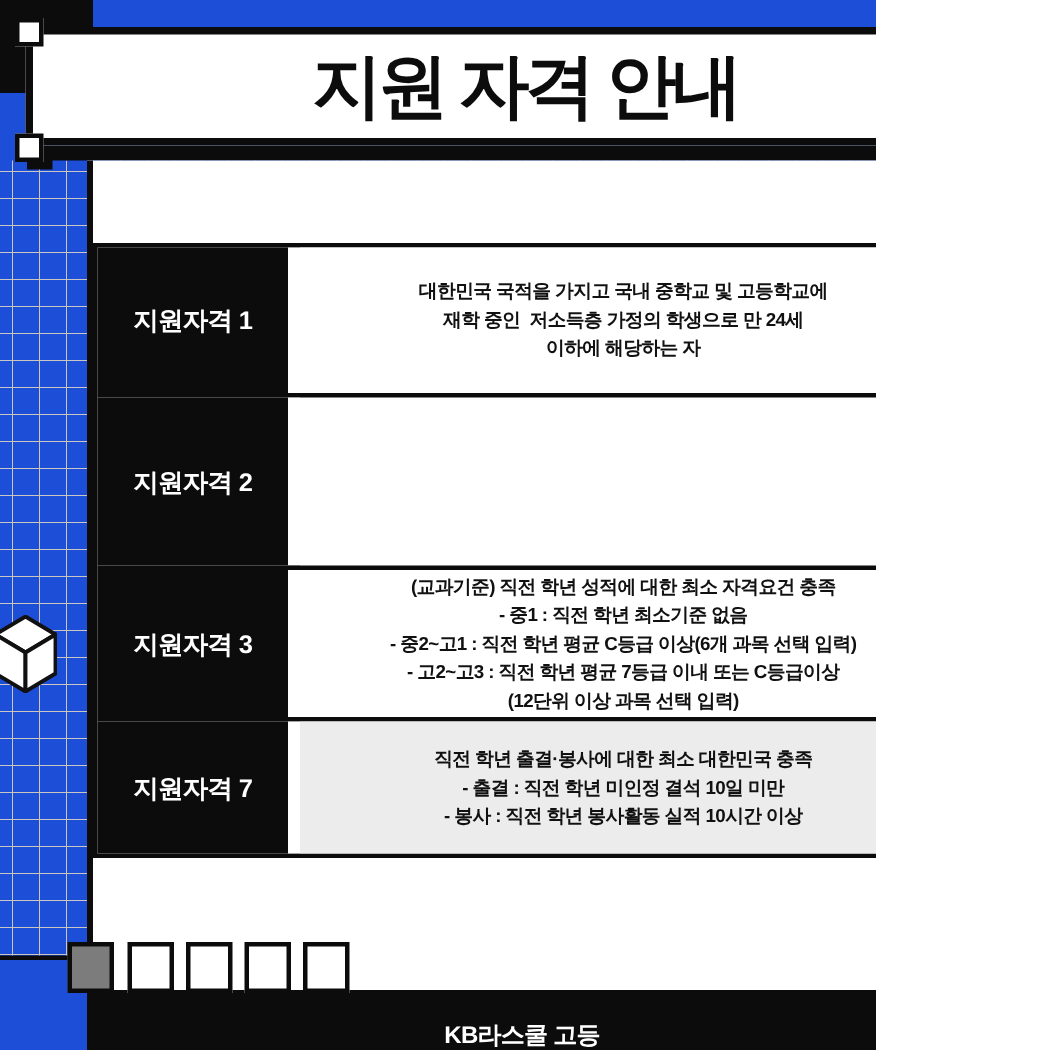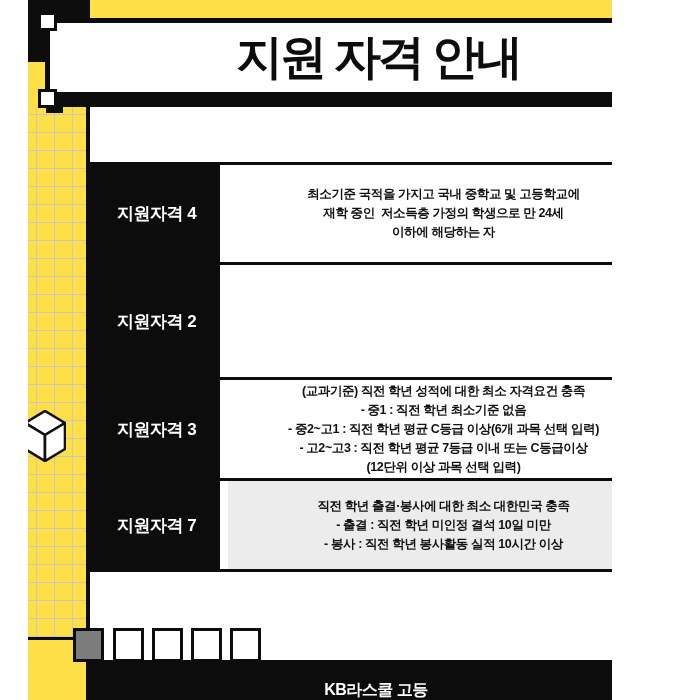--- a/index.html
+++ b/index.html
@@ -1,17 +1,17 @@
 <!DOCTYPE html>
 <html><head>
 <meta charset="utf-8">
 <style>
   html,body{margin:0;padding:0;}
   body{width:700px;height:700px;background:#fff;font-family:"Liberation Sans","DejaVu Sans",sans-serif;}
-  .page{position:relative;width:584px;height:700px;overflow:hidden;background:#fde047;margin-left:28px;}
+  .page{position:relative;width:584px;height:700px;overflow:hidden;background:#1d4ed8;}
   .abs{position:absolute;box-sizing:border-box;}
 
   
   .grid-layer{left:0;top:107px;width:700px;height:532px;
     background-image:
       linear-gradient(to right,#ccc6c2 1px,transparent 1px),
       linear-gradient(to bottom,#ccc6c2 1px,transparent 1px);
     background-size:18px 18px;background-position:8px 7px;}
 
   
@@ -94,22 +94,22 @@
   </div>
   <div class="abs accent accent-tl"></div>
   <div class="abs accent accent-tr"></div>
   <div class="abs accent accent-bl"></div>
   <div class="abs accent accent-br"></div>
 
   <div class="abs panel"></div>
 
   <div class="abs etable">
     <div class="erow erow-1">
-      <div class="ecell-label">지원자격 4</div>
-      <div class="ecell-content">최소기준 국적을 가지고 국내 중학교 및 고등학교에
+      <div class="ecell-label">지원자격 1</div>
+      <div class="ecell-content">대한민국 국적을 가지고 국내 중학교 및 고등학교에
 재학 중인  저소득층 가정의 학생으로 만 24세
 이하에 해당하는 자</div>
     </div>
     <div class="erow erow-2">
       <div class="ecell-label">지원자격 2</div>
     </div>
     <div class="erow erow-3">
       <div class="ecell-label">지원자격 3</div>
       <div class="ecell-content">(교과기준) 직전 학년 성적에 대한 최소 자격요건 충족
 - 중1 : 직전 학년 최소기준 없음

